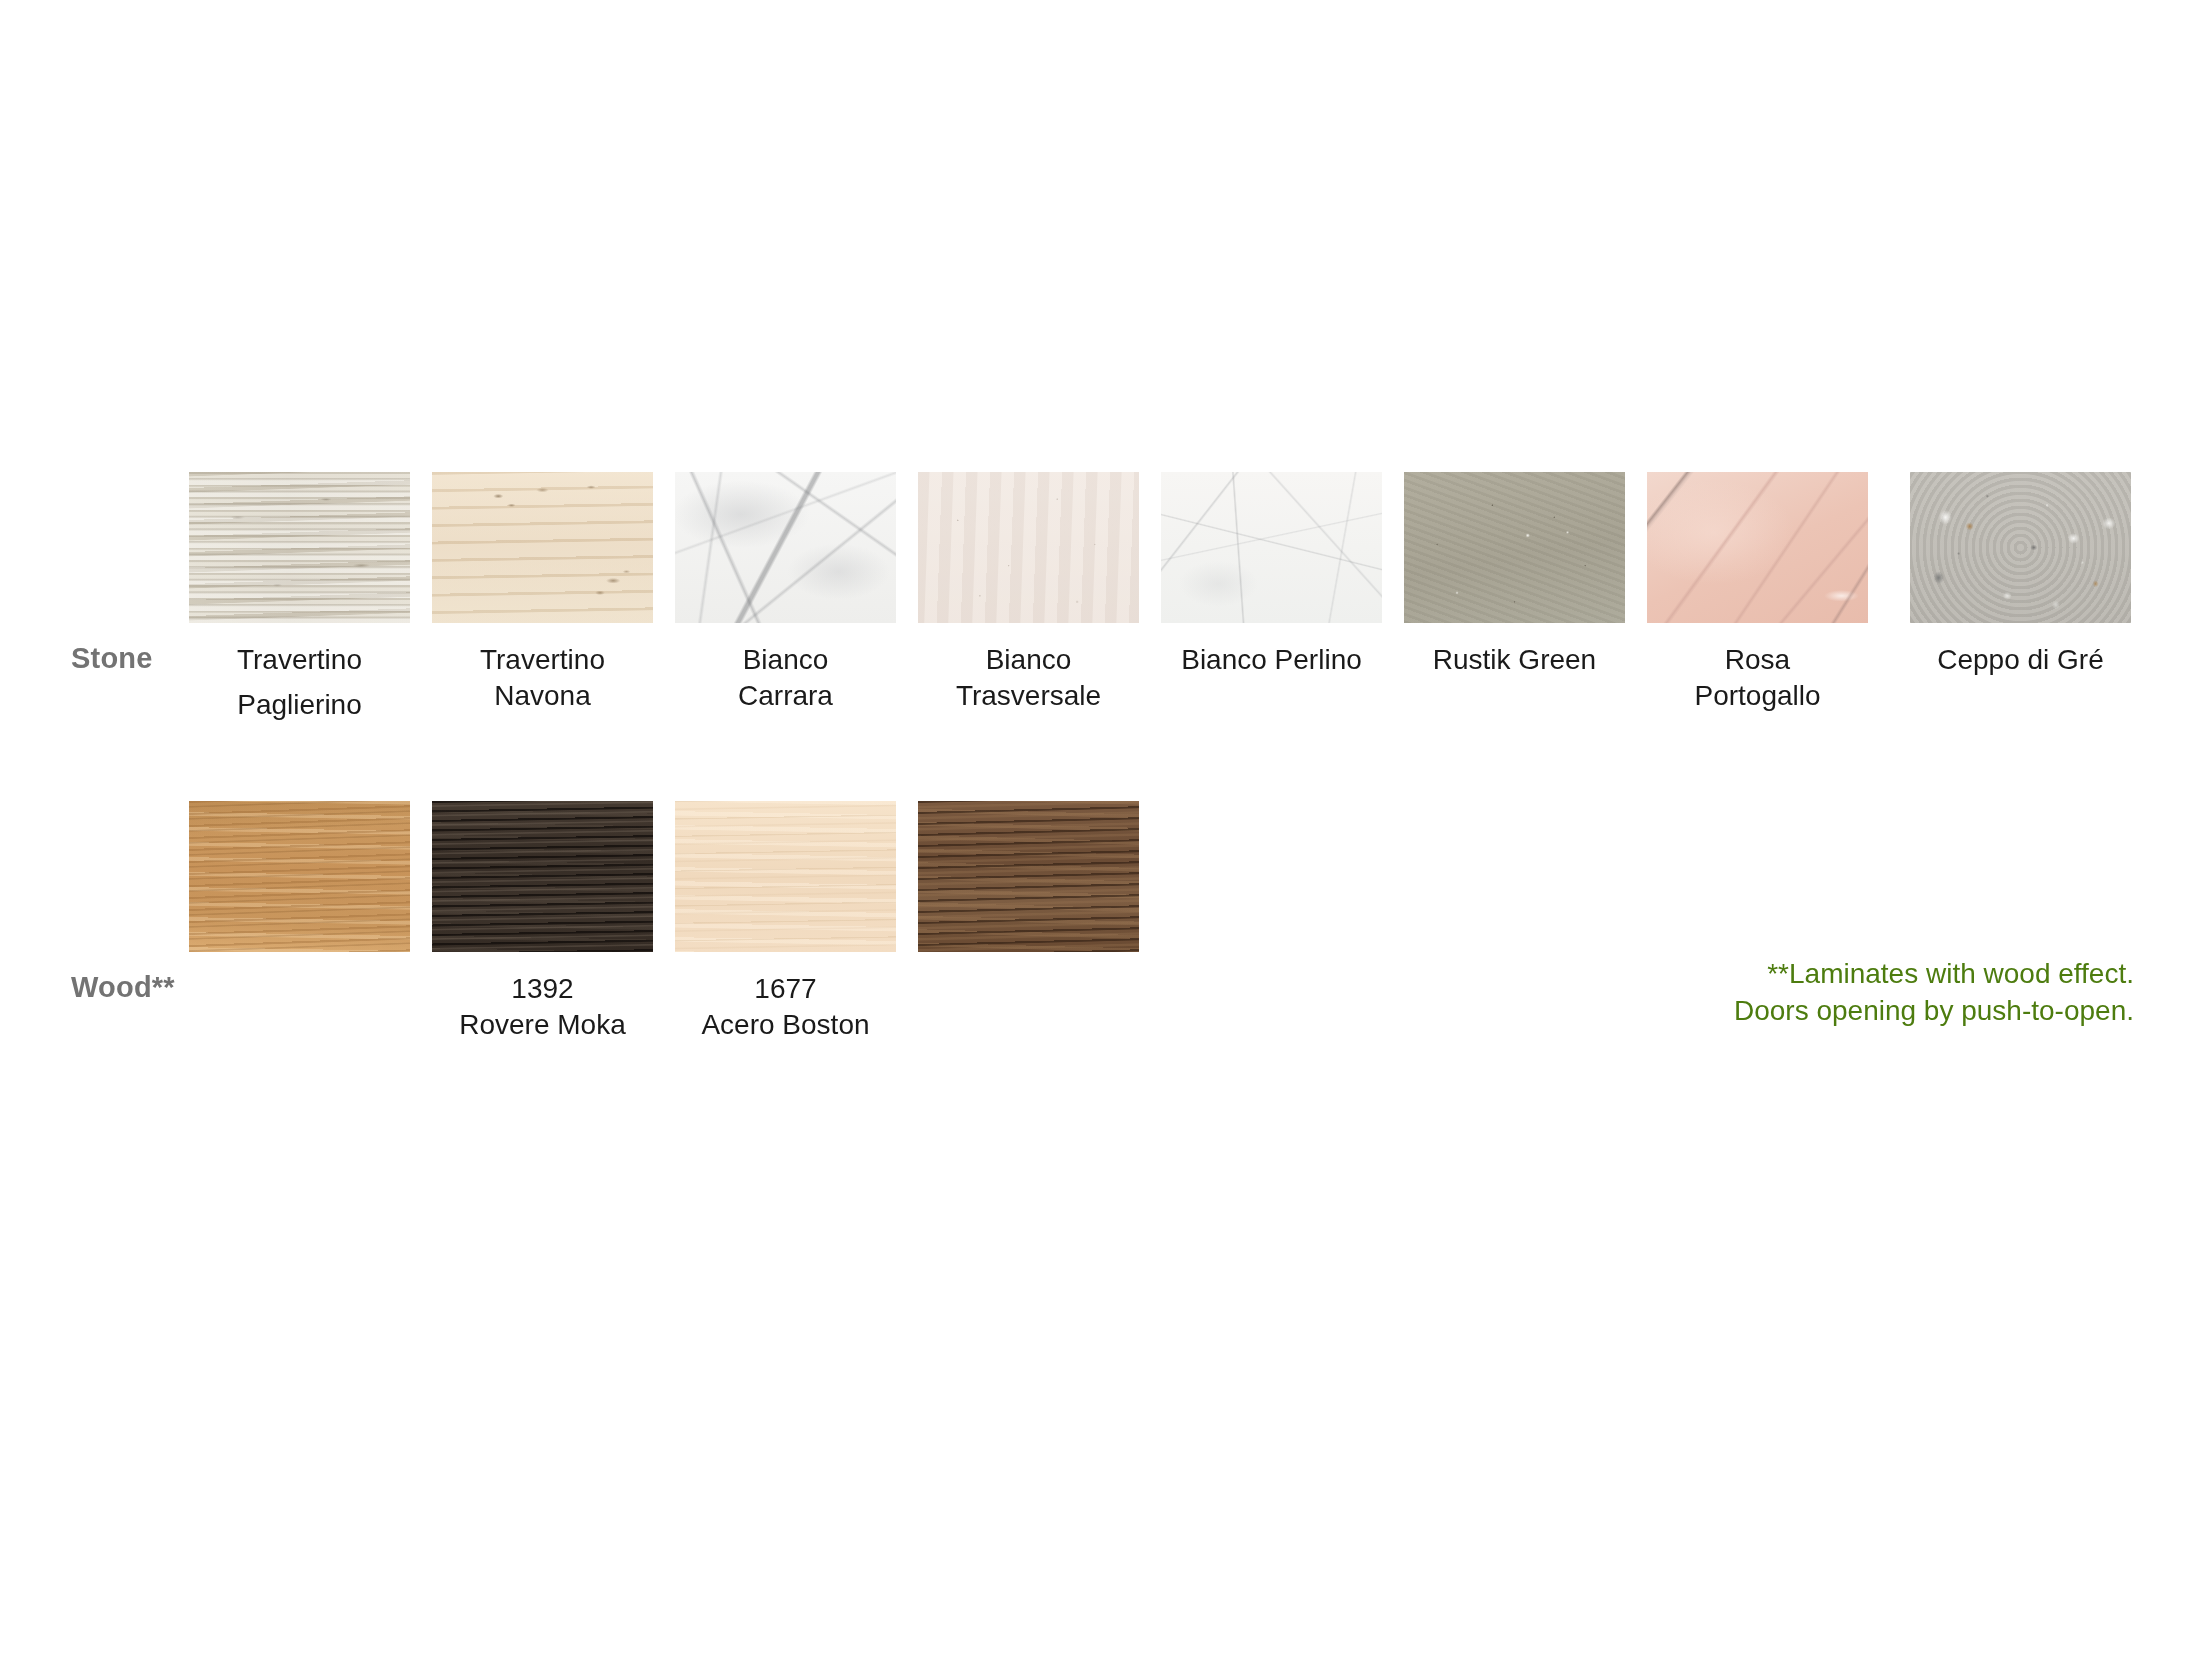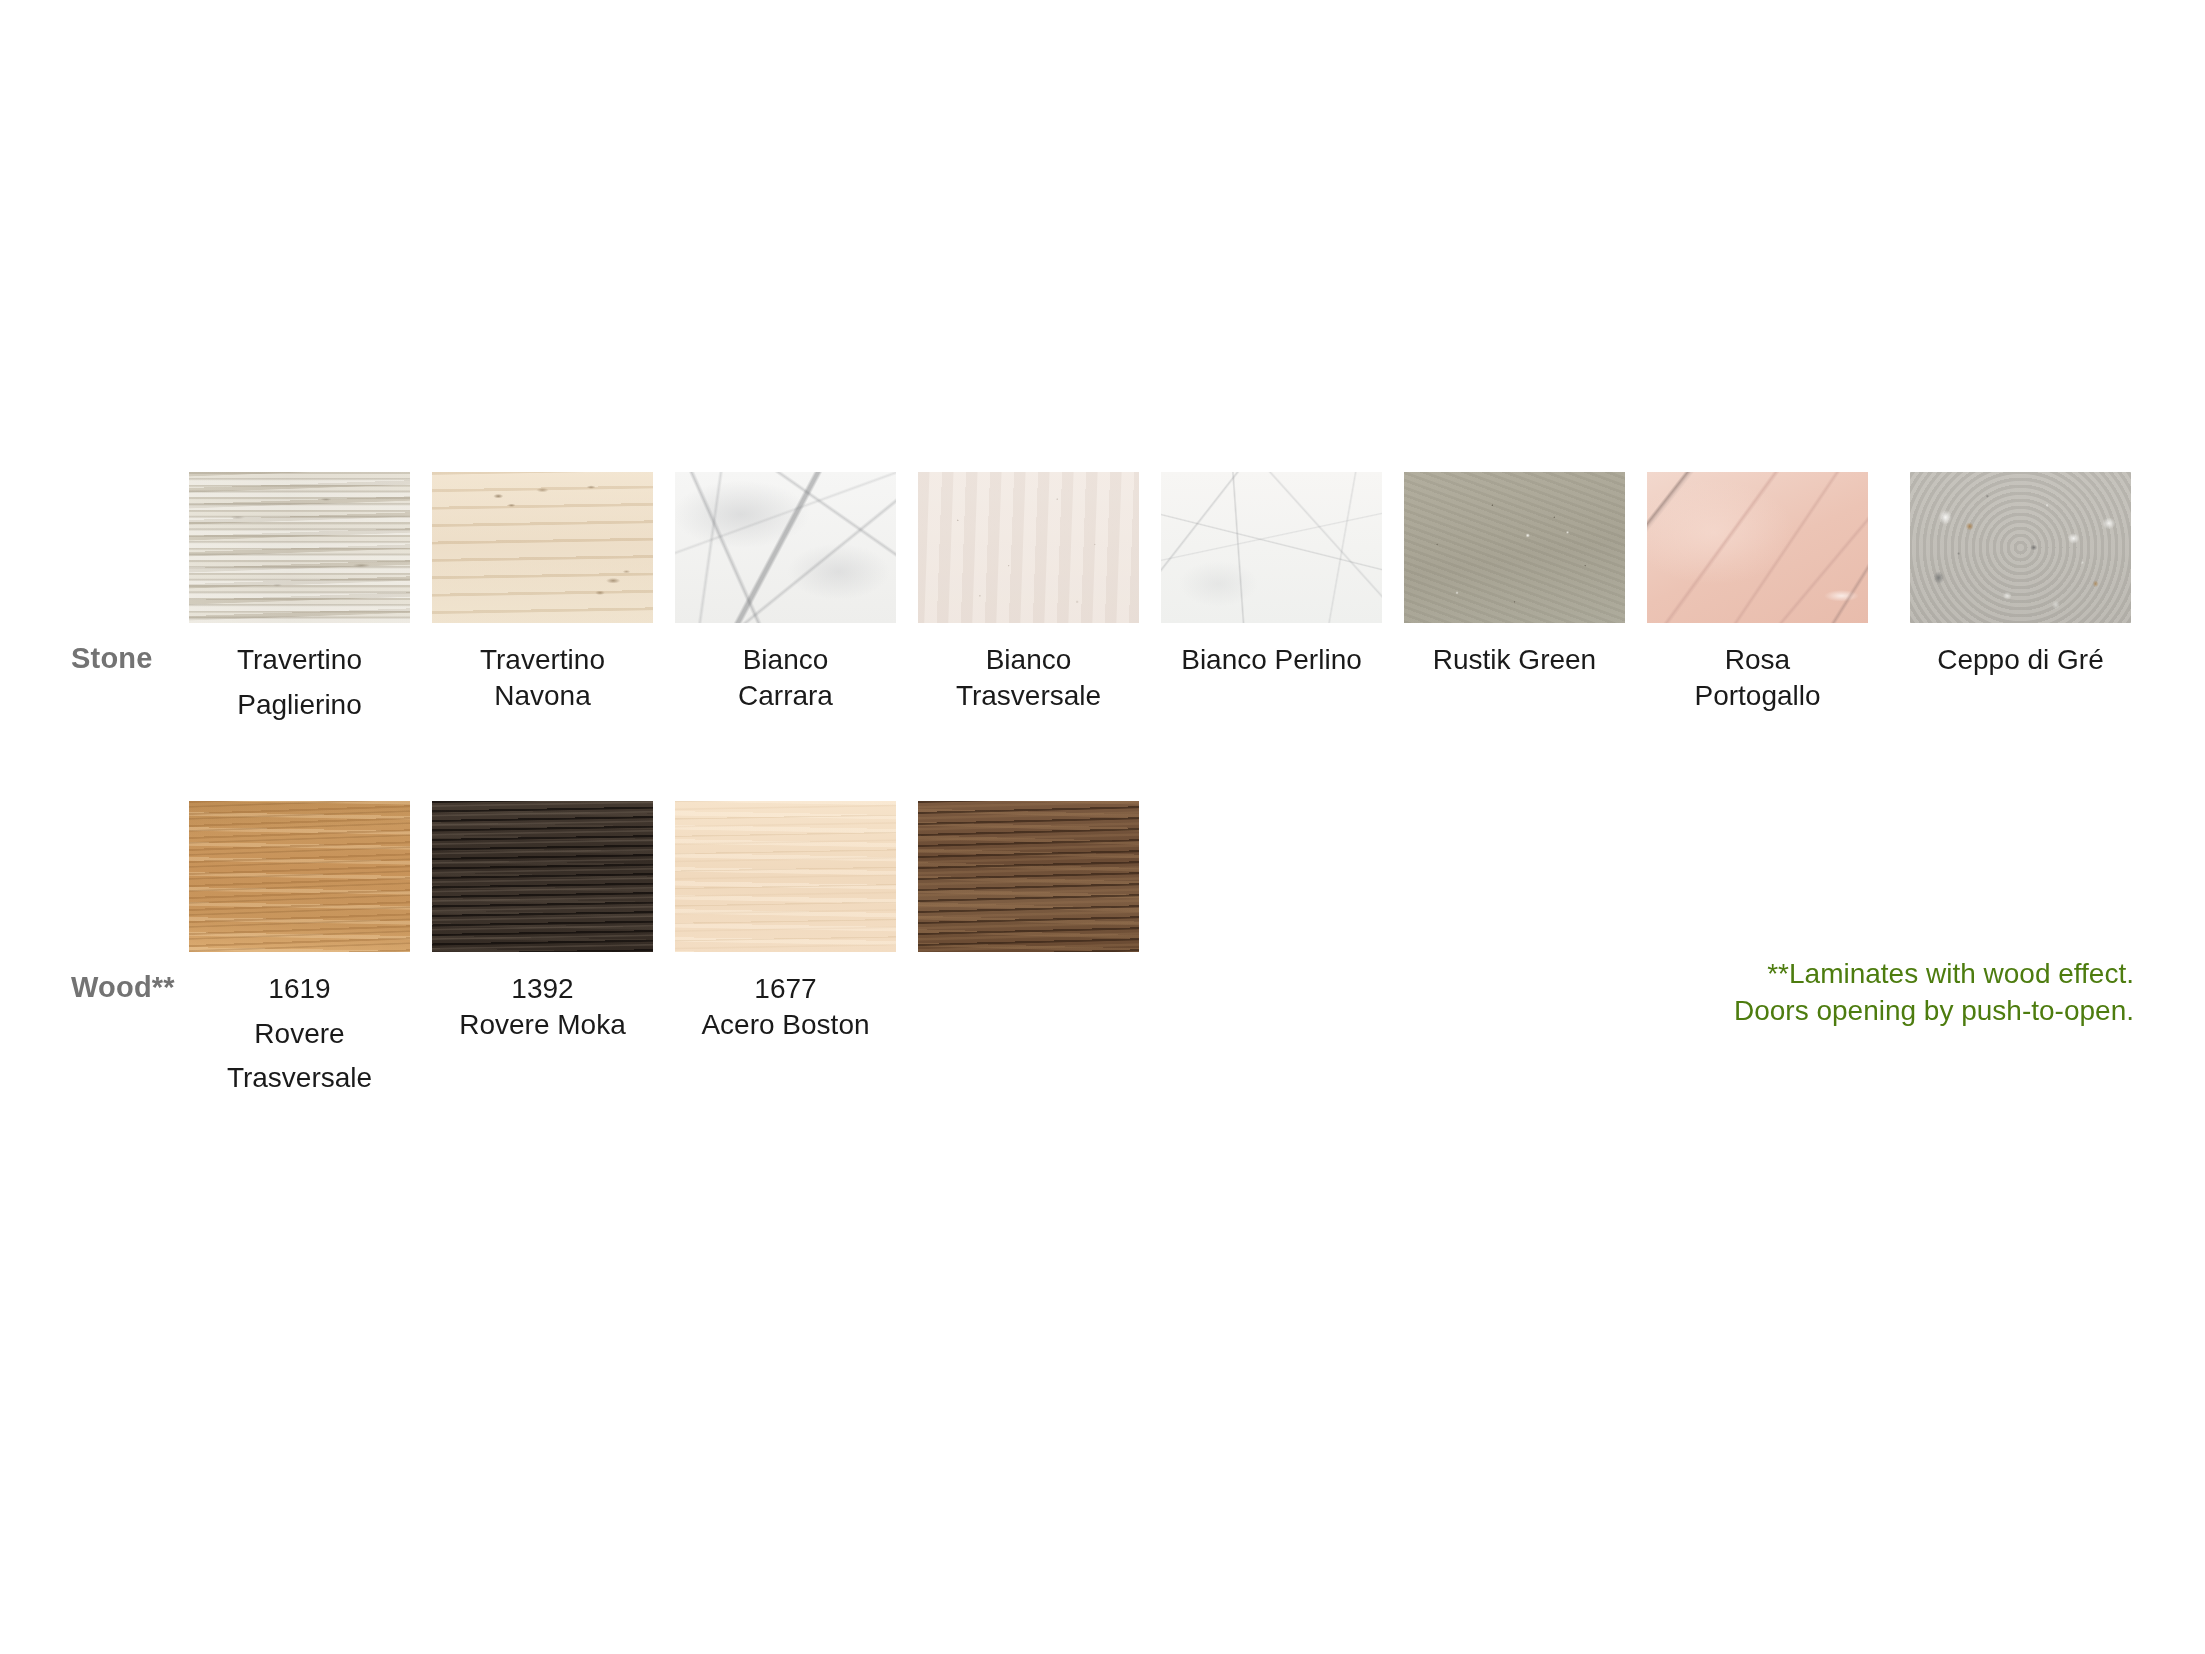--- a/index.html
+++ b/index.html
@@ -350,25 +350,20 @@
 
   <div class="material-row" id="wood-row">
     <div class="row-label">Wood**</div>
 
     <div class="footnote">
       <span class="ln">**Laminates with wood effect.</span>
       <span class="ln">Doors opening by push-to-open.</span>
     </div>
   <div class="swatch-cell" style="left: 189px;">
         <div class="swatch tex-rovere"></div>
-        <div class="swatch-caption caption-wide">
-          <span class="ln">1619</span>
-          <span class="ln">Rovere</span>
-          <span class="ln">Trasversale</span>
-        </div>
       </div>
       <div class="swatch-cell" style="left: 432px;">
         <div class="swatch tex-moka"></div>
         <div class="swatch-caption">
           <span class="ln">1392</span>
           <span class="ln">Rovere Moka</span>
         </div>
       </div>
       <div class="swatch-cell" style="left: 675px;">
         <div class="swatch tex-acero"></div>

